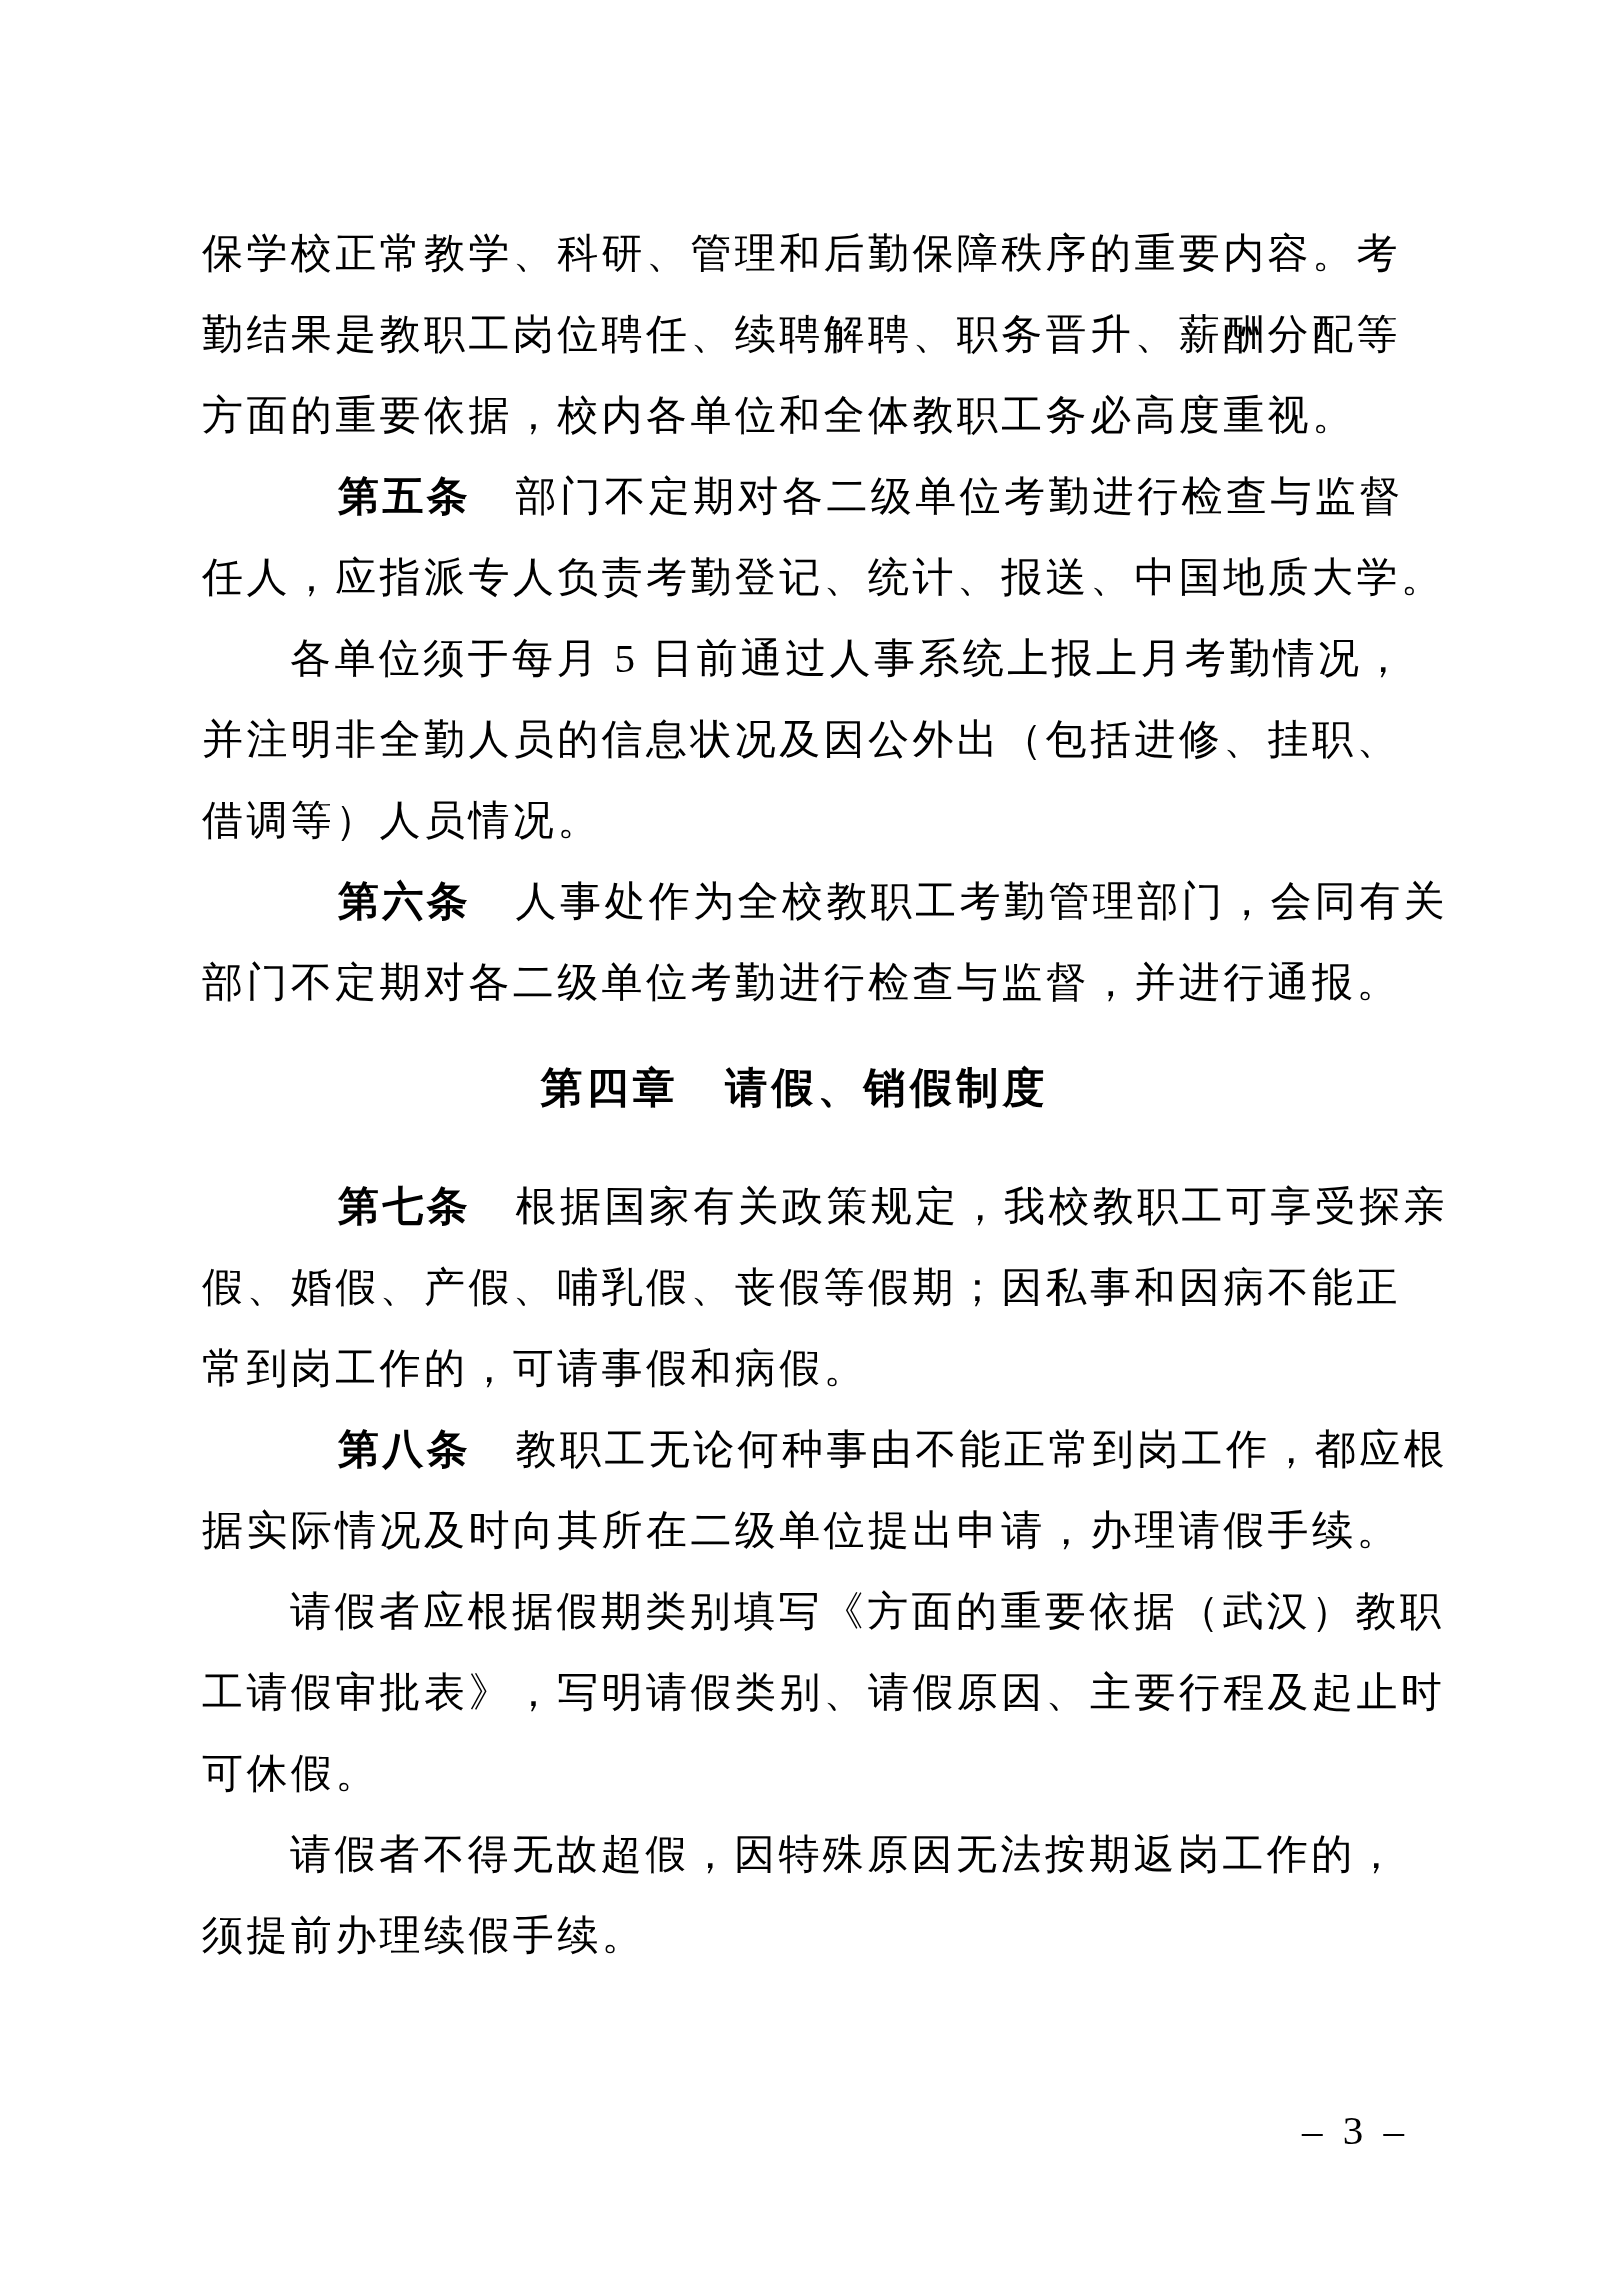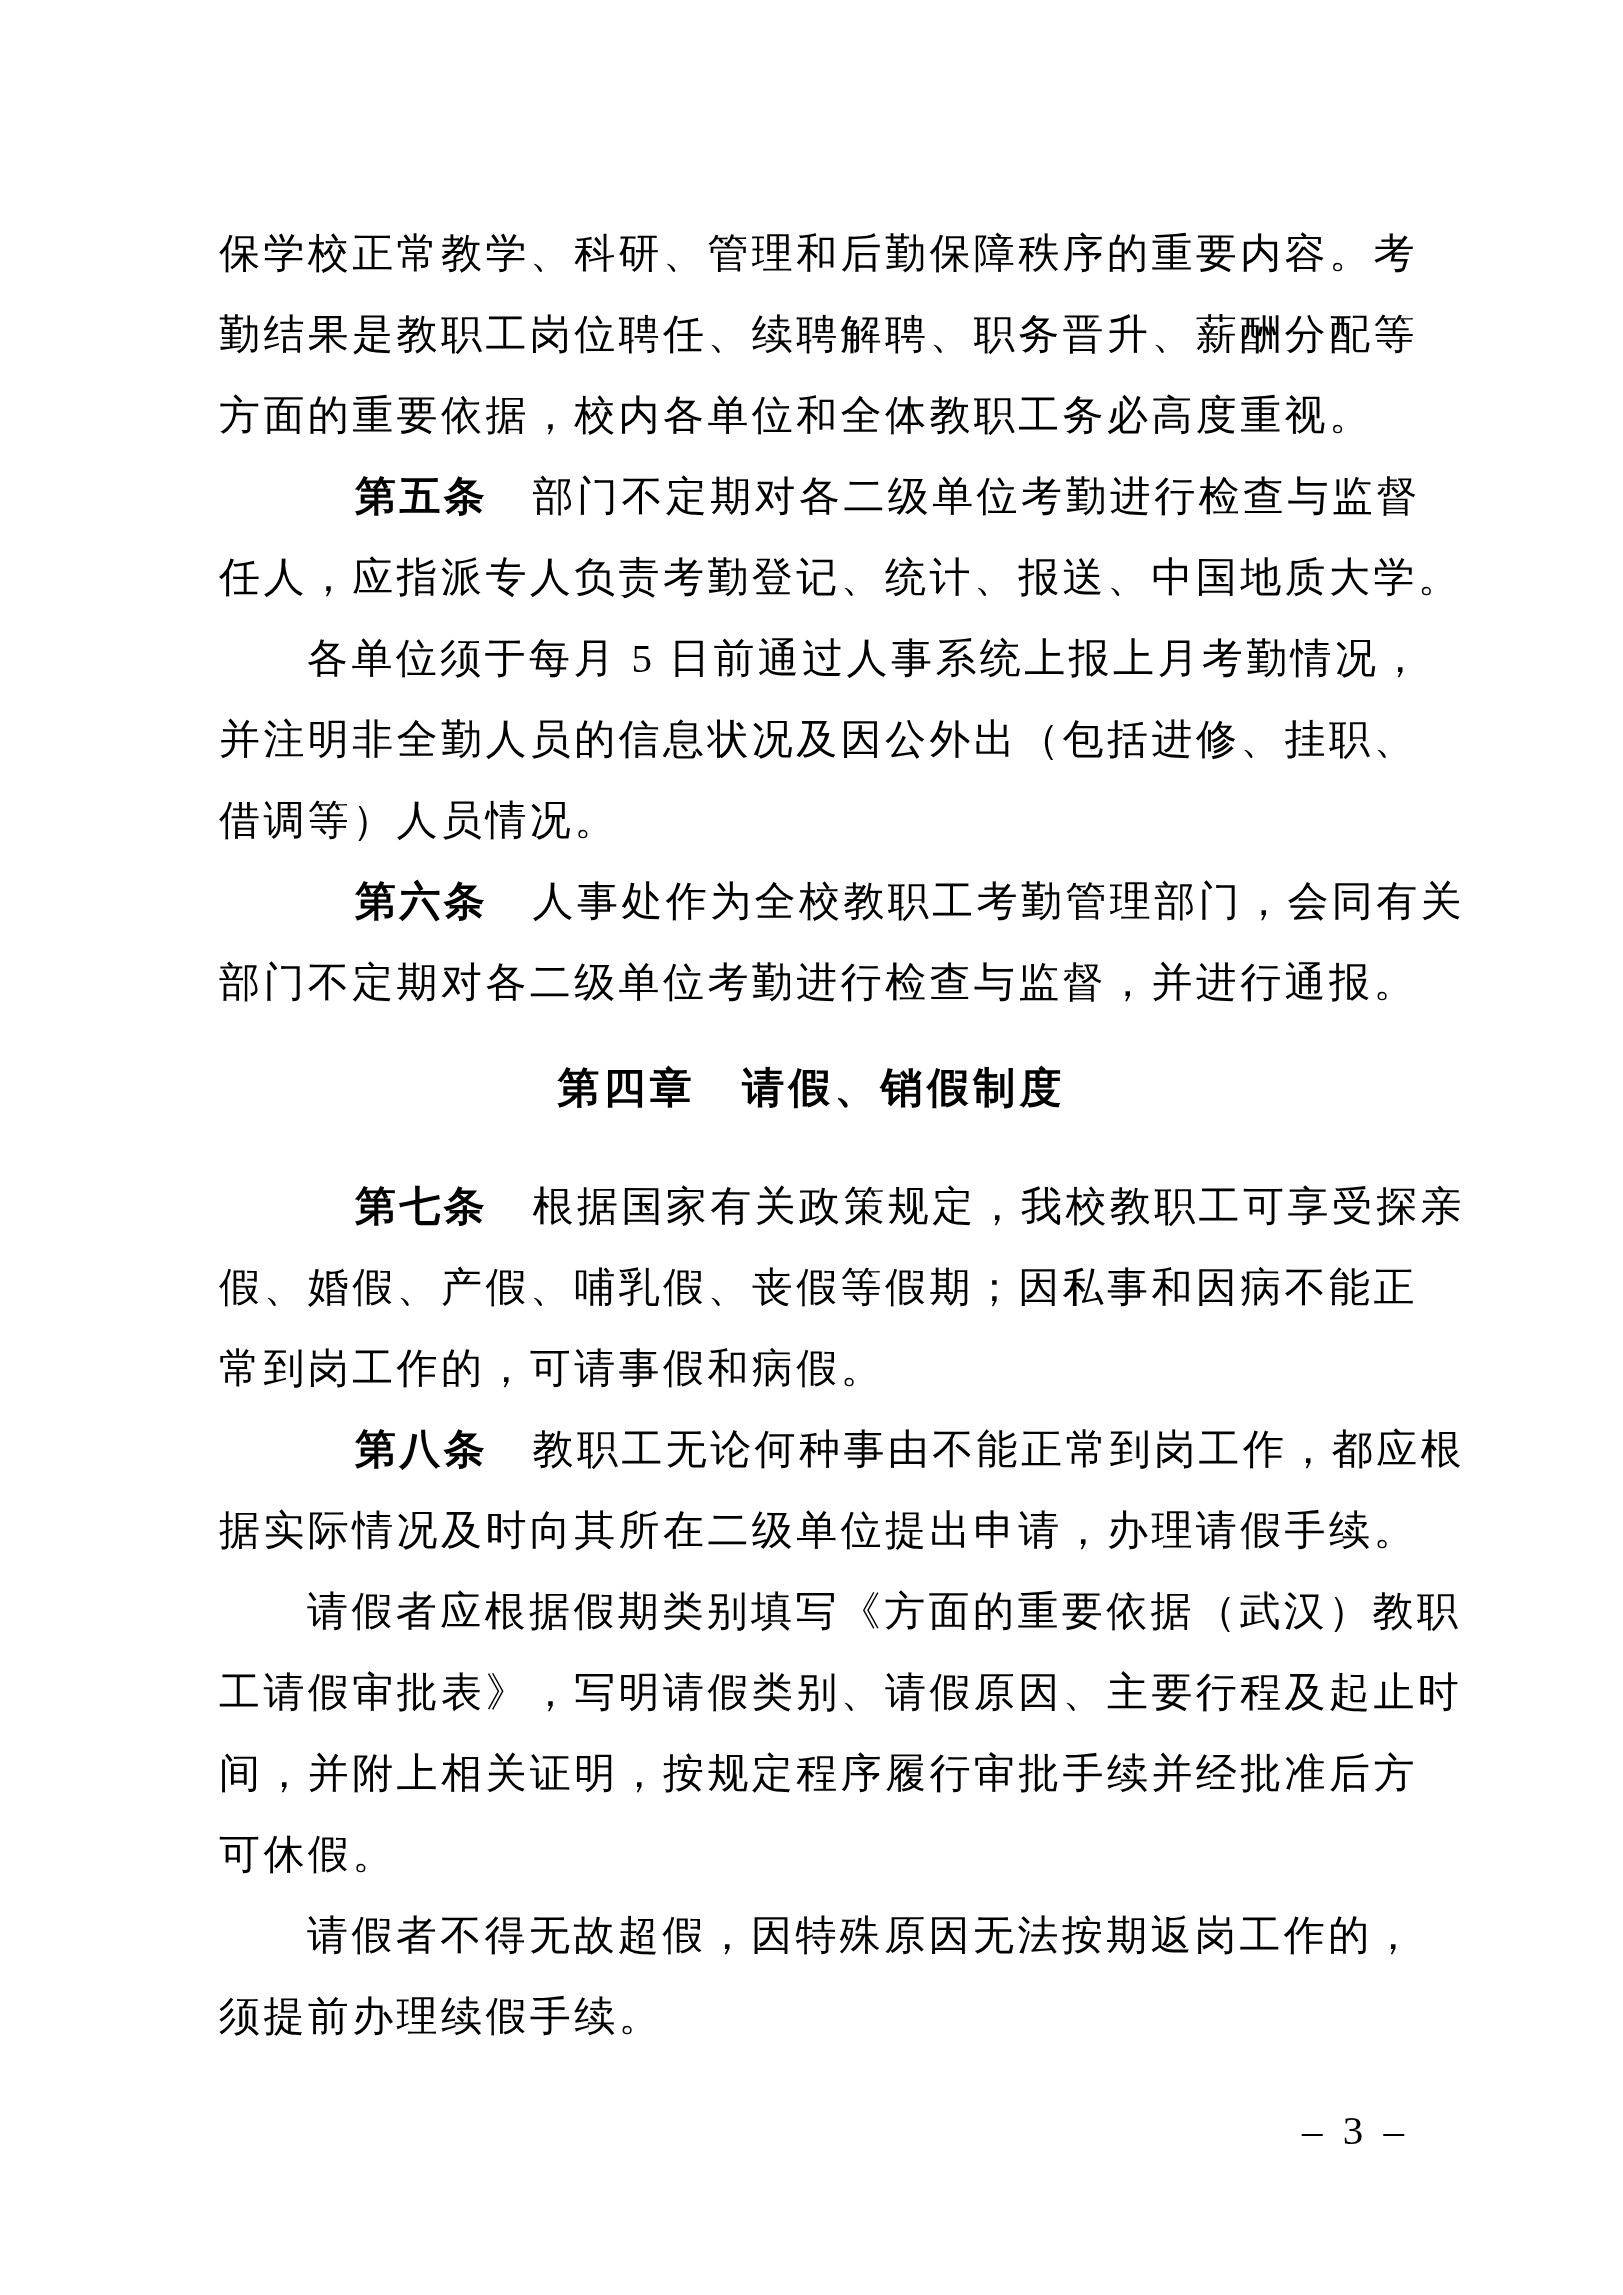--- a/index.html
+++ b/index.html
@@ -7,21 +7,21 @@
     position: relative;
     width: 1623px;
     height: 2295px;
     background: #ffffff;
     overflow: hidden;
     font-family: "Liberation Serif", "DejaVu Serif", serif;
     color: #000000;
   }
   .body-text {
     position: absolute;
-    left: 219px;
+    left: 202px;
     top: 213px;
     width: 1185px;
   }
   .para { margin: 0; padding: 0; }
   .line {
     height: 81px;
     line-height: 81px;
     font-size: 41px;
     letter-spacing: 3.4px;
     white-space: nowrap;
@@ -86,21 +86,20 @@
     </div>
 
     <div class="para">
       <div class="line indent"><span class="lead">第八条</span><span>　教职工无论何种事由不能正常到岗工作，都应根</span></div>
       <div class="line">据实际情况及时向其所在二级单位提出申请，办理请假手续。</div>
     </div>
 
     <div class="para">
       <div class="line indent">请假者应根据假期类别填写《方面的重要依据（武汉）教职</div>
       <div class="line">工请假审批表》，写明请假类别、请假原因、主要行程及起止时</div>
-      <div class="line">间，并附上相关证明，按规定程序履行审批手续并经批准后方</div>
       <div class="line">可休假。</div>
     </div>
 
     <div class="para">
       <div class="line indent">请假者不得无故超假，因特殊原因无法按期返岗工作的，</div>
       <div class="line">须提前办理续假手续。</div>
     </div>
 
   </div>
 

